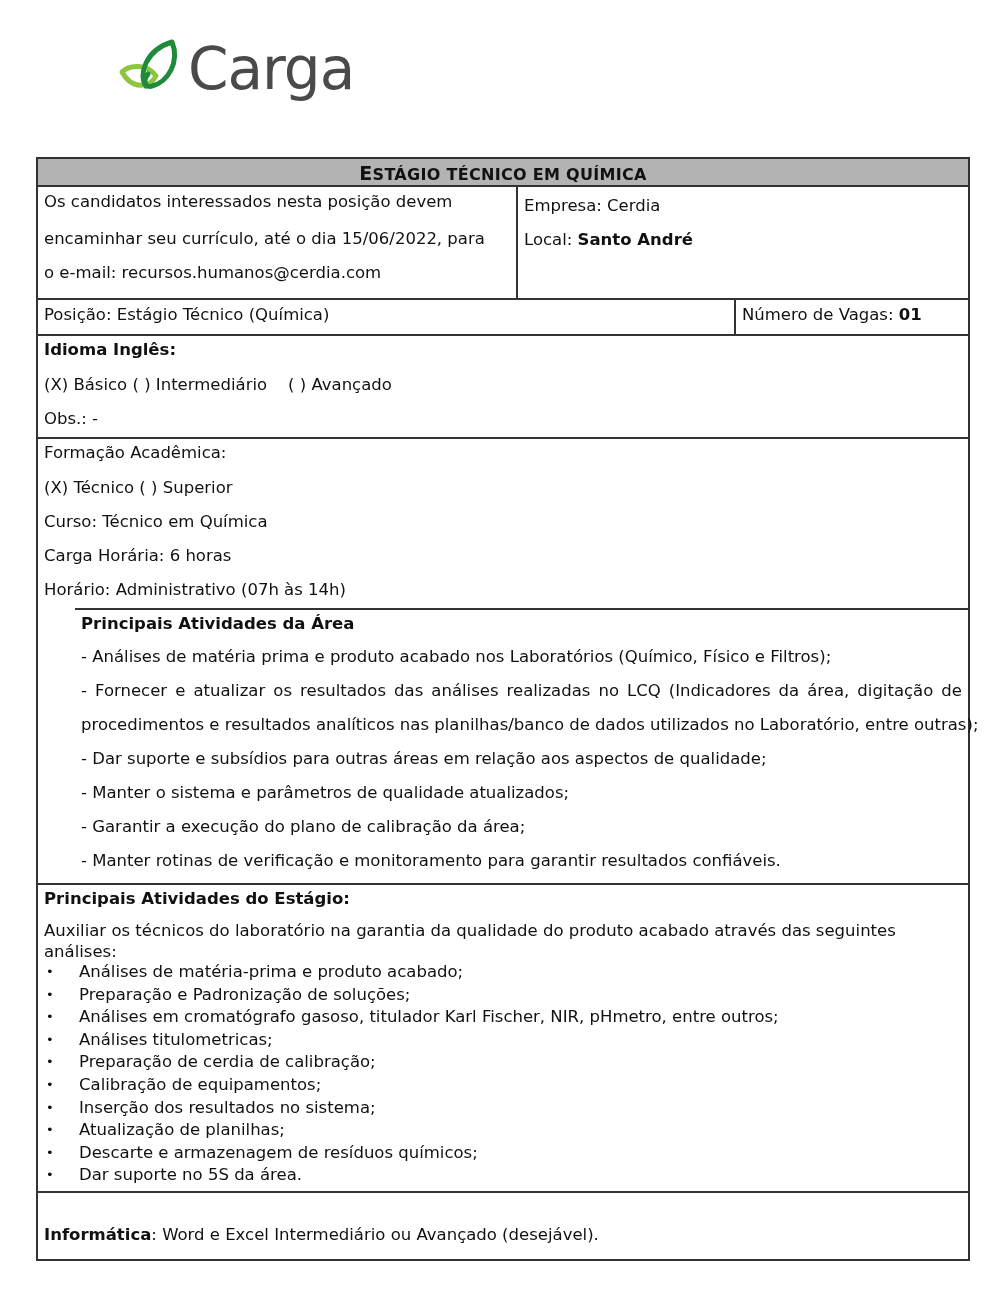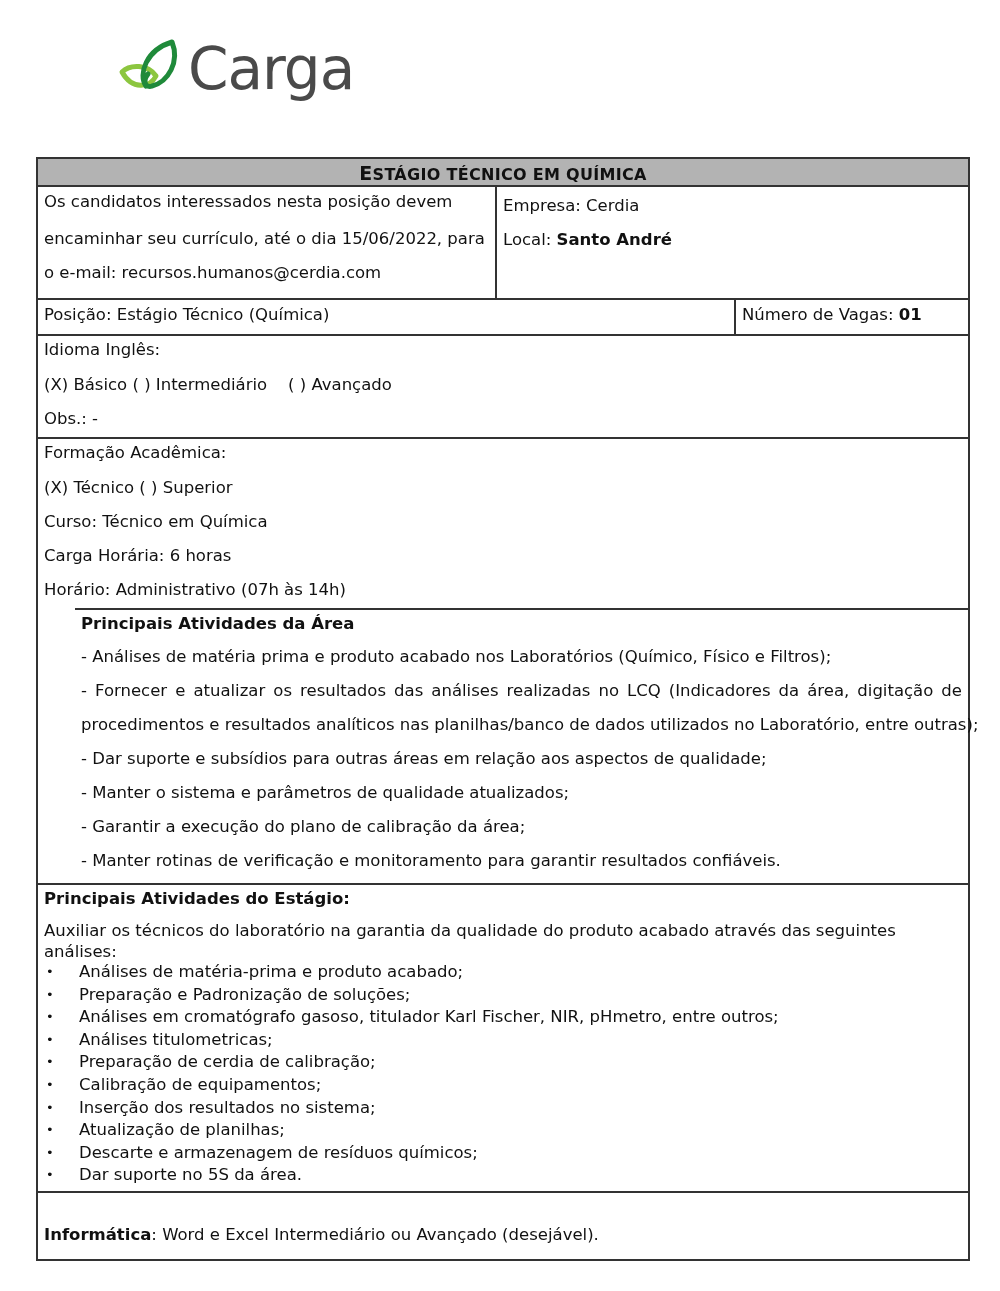--- a/index.html
+++ b/index.html
@@ -36,21 +36,21 @@
   </svg>
   <span class="logo-text">Carga</span>
 </div>
 
 <div class="doc">
 
   <div class="row title">
     <span class="big">E</span><span>STÁGIO TÉCNICO EM QUÍMICA</span>
   </div>
 
-  <div class="row split" style="height:113px;">
+  <div class="row split" style="height:113px;gap:21px;">
     <div class="cell" style="width:457px;">
       <div class="line" style="height:33px;line-height:26px;">Os candidatos interessados nesta posição devem</div>
       <div class="line" style="height:34px;line-height:34px;">encaminhar seu currículo, até o dia 15/06/2022, para</div>
       <div class="line" style="height:34px;line-height:34px;">o e-mail: recursos.humanos@cerdia.com</div>
     </div>
     <div class="cell" style="flex:1;">
       <div class="line" style="line-height:34px;height:34px;">Empresa: Cerdia</div>
       <div class="line"><span>Local: </span><span class="bold">Santo André</span></div>
     </div>
   </div>
@@ -59,21 +59,21 @@
     <div class="cell" style="width:696px;">
       <div class="line" style="height:30px;line-height:26px;">Posição: Estágio Técnico (Química)</div>
     </div>
     <div class="cell" style="flex:1;">
       <div class="line" style="height:30px;line-height:26px;"><span>Número de Vagas: </span><span class="bold">01</span></div>
     </div>
   </div>
 
   <div class="row" style="height:103px;">
     <div class="cell">
-      <div class="line" style="height:30px;line-height:24px;">Idioma Inglês:</div>
+      <div class="line" style="height:30px;line-height:24px;font-weight:bold;">Idioma Inglês:</div>
       <div class="line" style="white-space:pre;">(X) Básico ( ) Intermediário    ( ) Avançado</div>
       <div class="line">Obs.: -</div>
     </div>
   </div>
 
   <div class="row" style="height:171px;">
     <div class="cell">
       <div class="line" style="height:30px;line-height:24px;">Formação Acadêmica:</div>
       <div class="line">(X) Técnico ( ) Superior</div>
       <div class="line">Curso: Técnico em Química</div>

